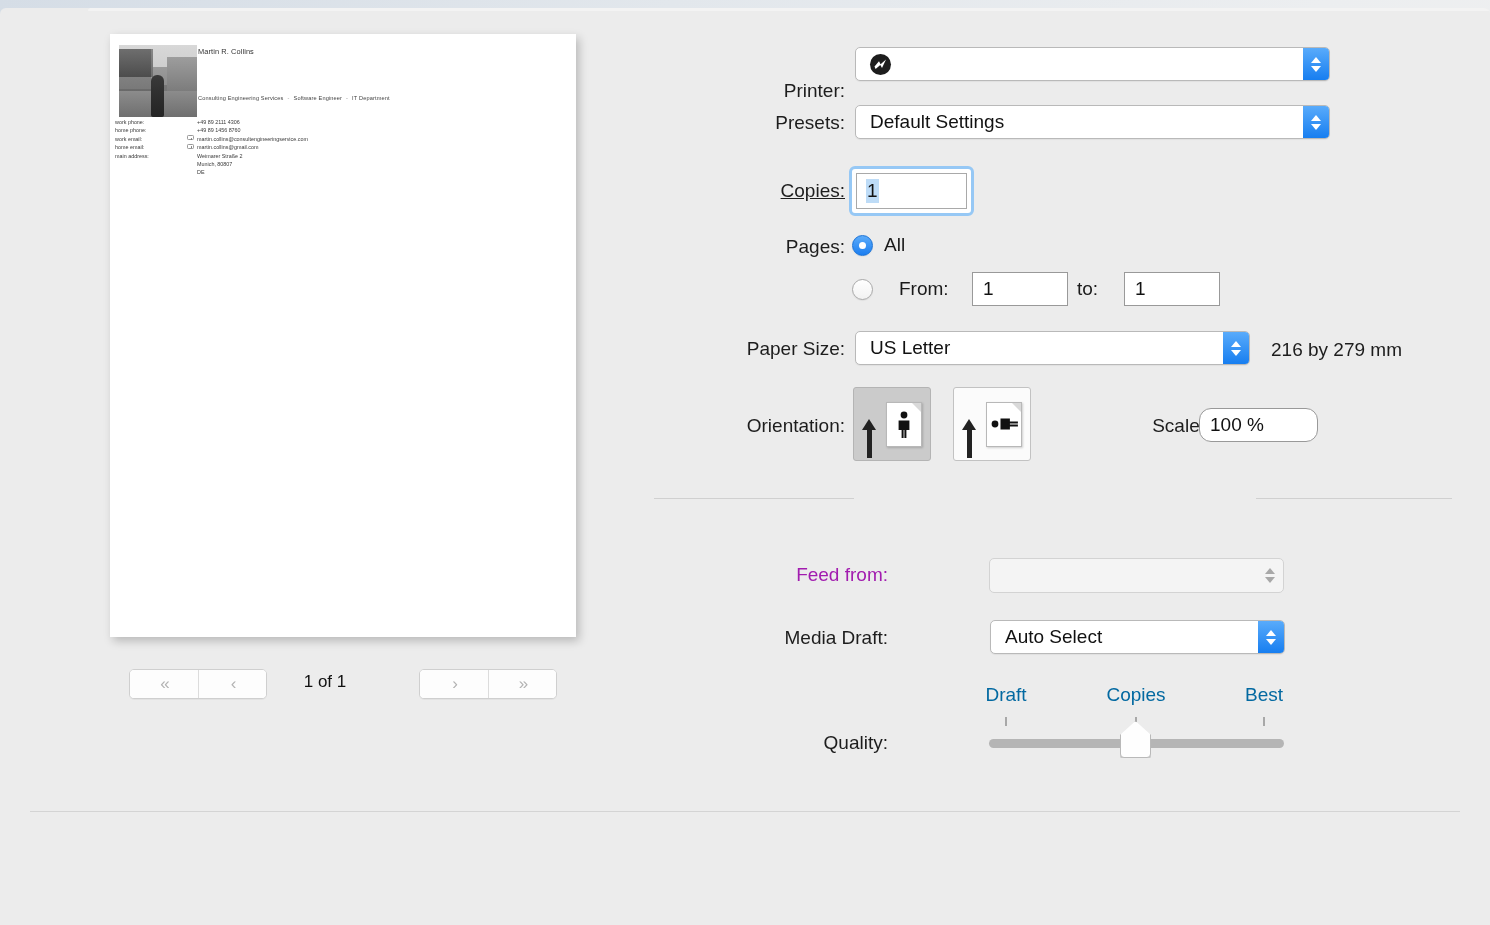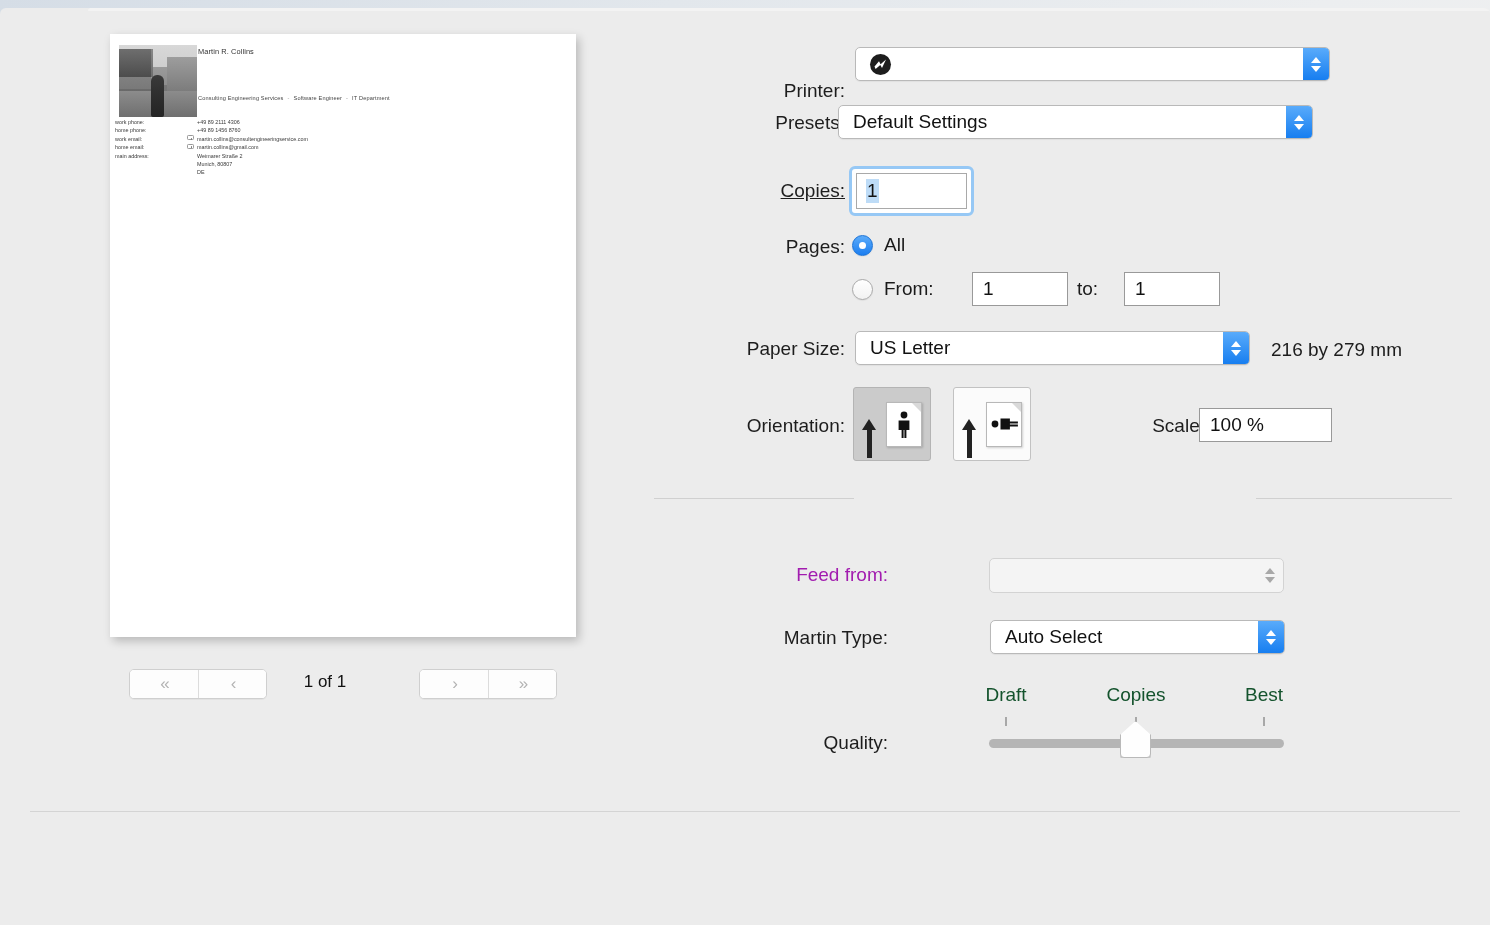--- a/index.html
+++ b/index.html
@@ -302,21 +302,21 @@
   #quality-thumb .pin {
     width: 31px; height: 37px;
     background: #fefefe;
     border: 1px solid #b9b9b9;
     border-radius: 3px 3px 4px 4px;
     clip-path: polygon(50% 0%, 100% 38%, 100% 100%, 0% 100%, 0% 38%);
     box-shadow: 0 1px 2px rgba(0,0,0,0.22);
   }
   .qlabel {
     position: absolute; top: 676px;
-    font-size: 19px; color: #14532d; text-align: center;
+    font-size: 19px; color: #0369a1; text-align: center;
   }
 
   
   #footer-divider {
     position: absolute; left: 30px; top: 803px;
     width: 1430px; height: 1px; background: #d4d4d4;
   }
   #footer { position: absolute; left: 0; top: 804px; width: 1490px; height: 113px; }
 </style>
 </head>
@@ -393,42 +393,42 @@
           <path d="M1.5 9.5 L6 4.2 L7.6 7.2 L13 2.6 L9 11 L7.3 8 L2.6 12 Z" fill="#ffffff"></path>
         </svg>
       </span>
       <span class="stepper">
         <i class="chev up"></i>
           <i class="chev down"></i>
       </span>
     </div>
 
     <div class="flabel" style="position:absolute; left:0; top:104px; width:195px;">Presets:</div>
-    <div class="popup" style="position:absolute; left:188px; top:97px; width:475px;">
+    <div class="popup" style="position:absolute; left:205px; top:97px; width:475px;">
       <span>Default Settings</span>
       <span class="stepper">
         <i class="chev up"></i>
           <i class="chev down"></i>
       </span>
     </div>
 
     <div class="flabel" style="position:absolute; left:0; top:172px; width:195px;text-decoration:underline;">Copies:</div>
     <div id="copies-wrap" style="left:199px; top:158px;">
       <div id="copies-inner">
         <span id="copies-value">1</span>
       </div>
     </div>
 
     <div class="flabel" style="position:absolute; left:0; top:228px; width:195px;">Pages:</div>
     <div style="position:absolute; left:202px; top:226px; display:flex; align-items:center; gap:11px;">
       <span class="radio on"></span>
       <span style="font-size:19px;">All</span>
     </div>
 
-    <div style="position:absolute; left:202px; top:270px; display:flex; align-items:center; gap:11px;">
+    <div style="position:absolute; left:202px; top:270px; display:flex; align-items:center; gap:26px;">
       <span class="radio"></span>
       <span style="font-size:19px;">From:</span>
     </div>
     <div class="textfield" style="position:absolute; left:322px; top:264px; width:96px;">
       <span>1</span>
     </div>
     <div style="position:absolute; left:427px; top:270px; font-size:19px;">to:</div>
     <div class="textfield" style="position:absolute; left:474px; top:264px; width:96px;">
       <span>1</span>
     </div>
@@ -459,37 +459,37 @@
       <span class="orient-arrow"></span>
       <span class="orient-page">
         <svg class="person person-land" width="20" height="28" viewBox="0 0 20 28">
           <circle cx="10" cy="5" r="3.4" fill="#111"></circle>
           <path d="M4.6 10.5 h10.8 v9.4 h-3 v8 h-2 v-8 h-0.8 v8 h-2 v-8 h-3 z" fill="#111"></path>
         </svg>
       </span>
     </div>
 
     <div class="flabel" style="position:absolute; left:405px; top:407px; width:150px;">Scale:</div>
-    <div class="textfield" style="position:absolute; left:549px; top:400px; width:133px;">
+    <div class="textfield" style="position:absolute; left:549px; top:400px; width:119px;border-radius:12px;">
       <span>100 %</span>
     </div>
 
     <div id="section-divider-left"></div>
     <div id="section-divider-right"></div>
 
     <div class="flabel dim" style="position:absolute; left:0; top:556px; width:238px;">Feed from:</div>
     <div class="popup disabled" style="position:absolute; left:339px; top:550px; width:295px; height:35px;">
       <span></span>
       <span class="stepper">
         <i class="chev up"></i>
           <i class="chev down"></i>
       </span>
     </div>
 
-    <div class="flabel" style="position:absolute; left:0; top:619px; width:238px;">Martin Type:</div>
+    <div class="flabel" style="position:absolute; left:0; top:619px; width:238px;">Media Draft:</div>
     <div class="popup" style="position:absolute; left:340px; top:612px; width:295px;">
       <span>Auto Select</span>
       <span class="stepper">
         <i class="chev up"></i>
           <i class="chev down"></i>
       </span>
     </div>
 
     <div class="qlabel" style="left:296px; width:120px;">Draft</div>
     <div class="qlabel" style="left:426px; width:120px;">Copies</div>

